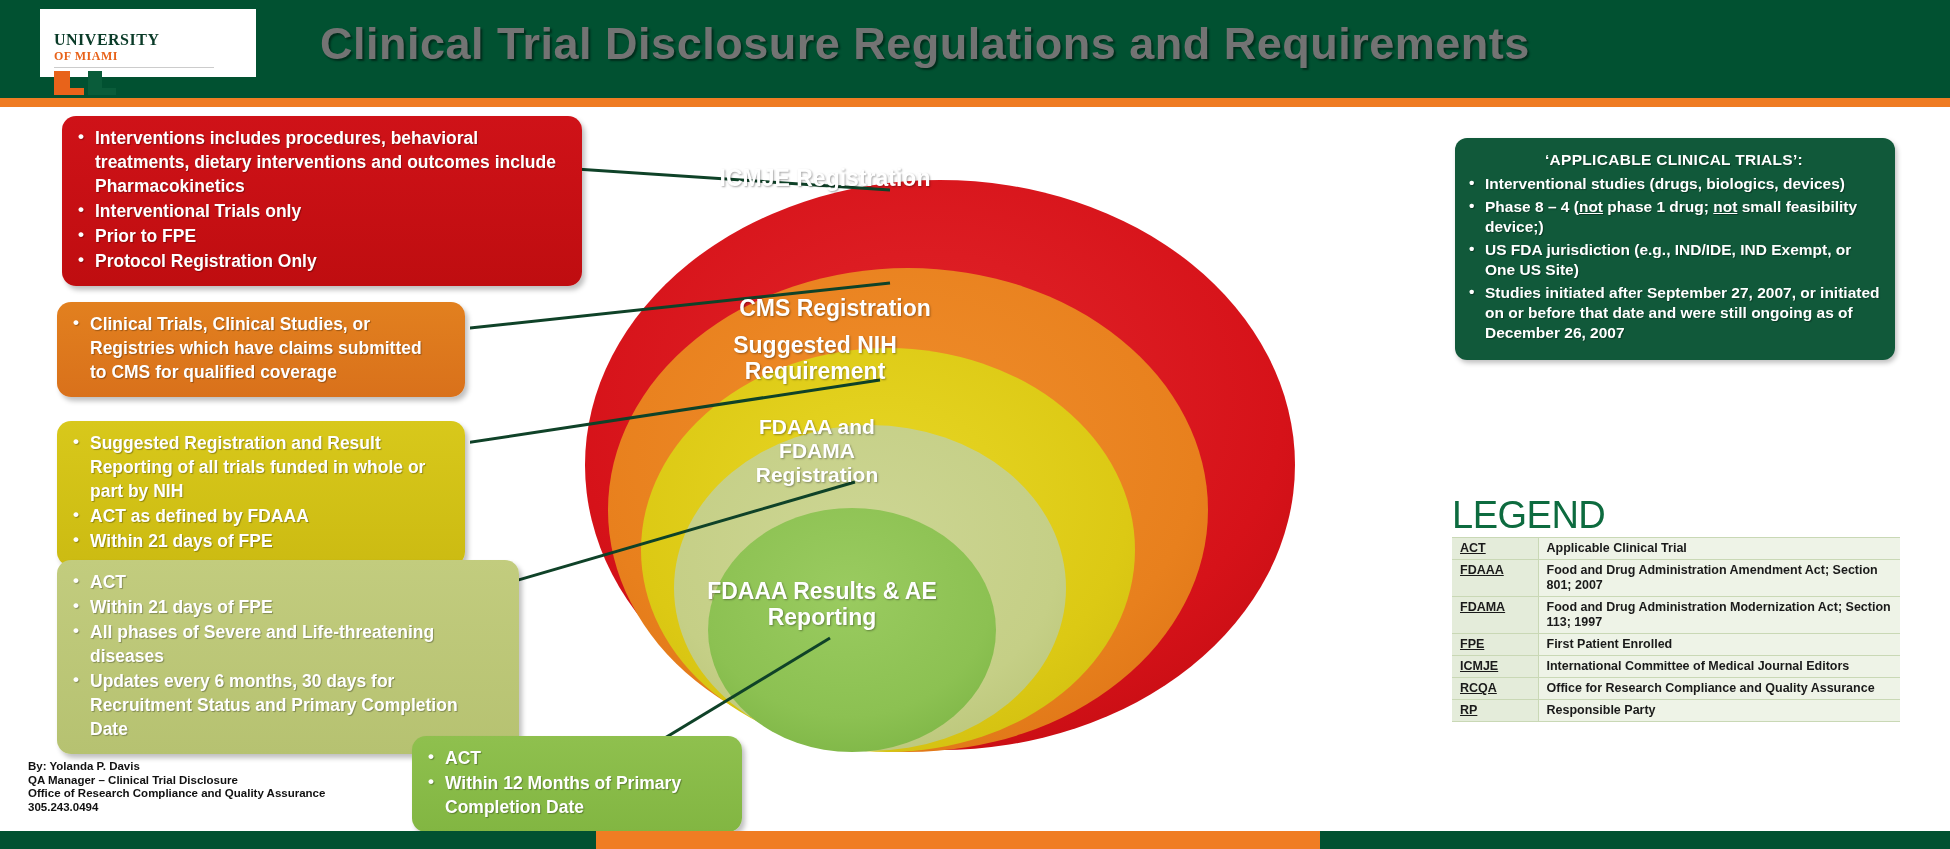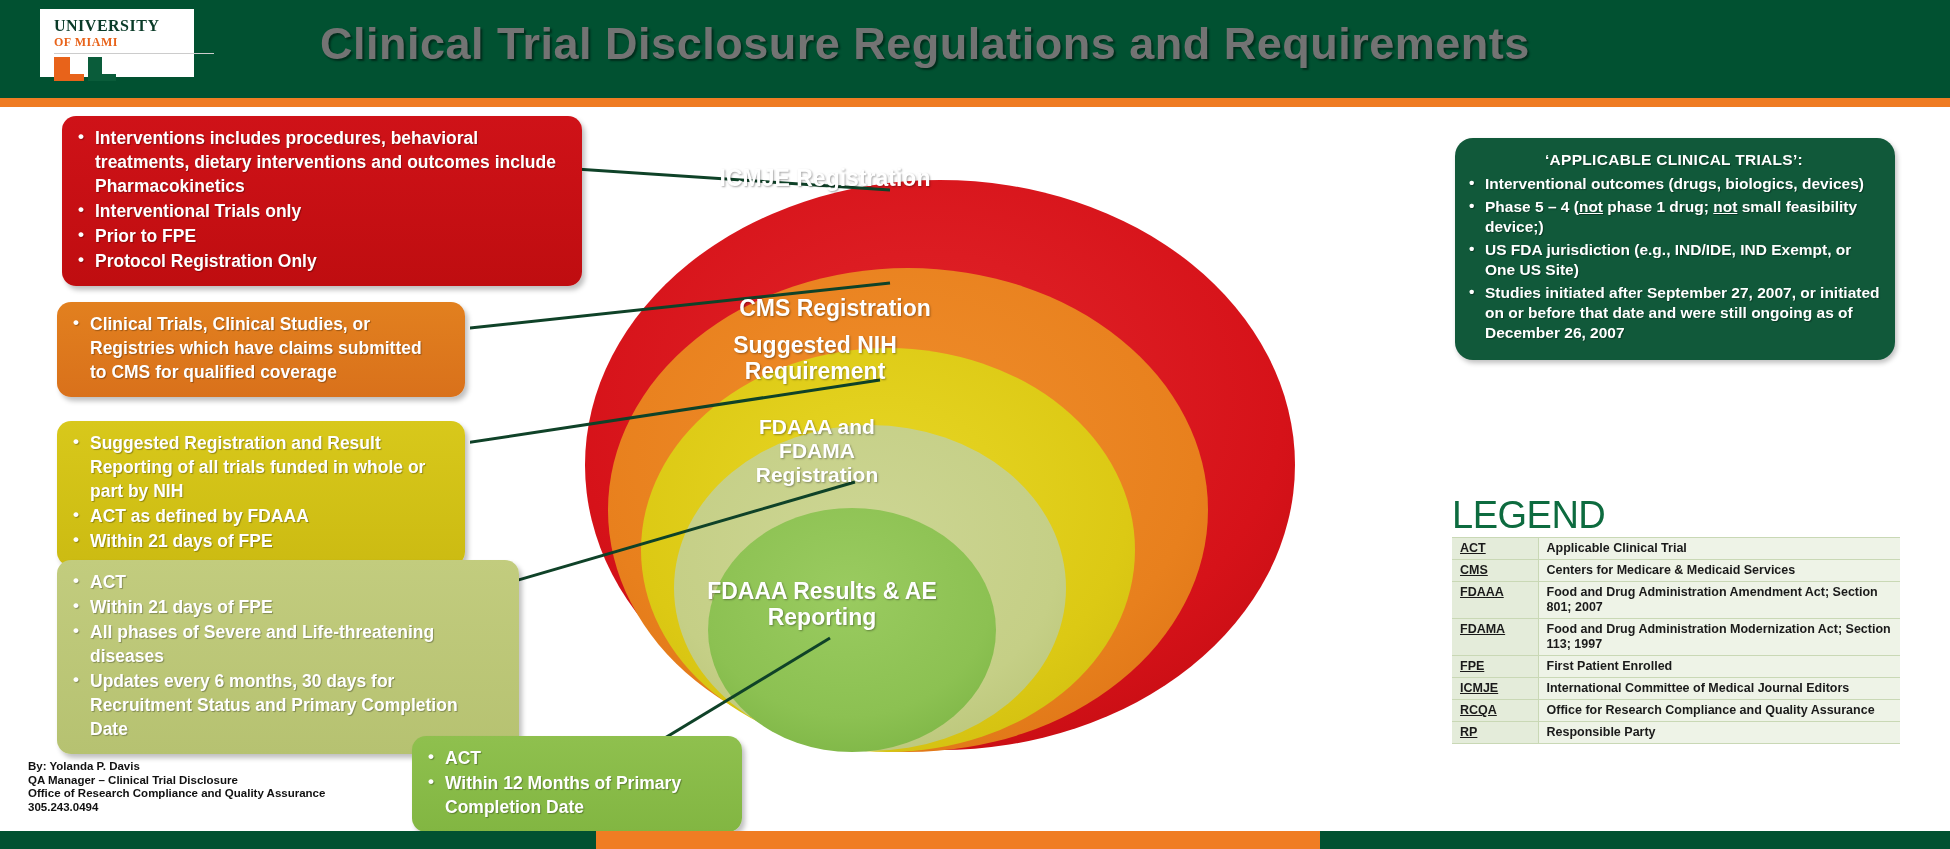--- a/index.html
+++ b/index.html
@@ -14,23 +14,23 @@
   
   #header-bar {
     position: absolute; left: 0; top: 0; width: 1950px; height: 98px;
     background: #015131;
   }
   #header-accent {
     position: absolute; left: 0; top: 98px; width: 1950px; height: 9px;
     background: #ef7c23;
   }
   #logo-box {
-    position: absolute; left: 40px; top: 9px; width: 154px; height: 68px;
+    position: absolute; left: 40px; top: 9px; width: 216px; height: 68px;
     background: #ffffff; border: 2px solid #ffffff;
-    padding: 6px 8px 4px 12px;
+    padding: 20px 8px 4px 12px;
   }
   .logo-uni {
     font-family: "Liberation Serif", serif;
     font-weight: bold; font-size: 16px; letter-spacing: 0.5px;
     color: #0a3b28; line-height: 17px;
   }
   .logo-miami {
     font-family: "Liberation Serif", serif;
     font-weight: bold; font-size: 12px; letter-spacing: 0.5px;
     color: #e8631a; line-height: 17px;
@@ -106,21 +106,21 @@
   }
   #label-icmje { left: 190px; top: 55px; width: 330px; font-size: 23px; }
   #label-cms   { left: 205px; top: 148px; width: 320px; font-size: 23px; margin-top: 37px; }
   #label-nih   { left: 215px; top: 222px; width: 260px; font-size: 23px; }
   #label-fdaaa-reg { left: 252px; top: 305px; width: 190px; font-size: 21px; }
   #label-fdaaa-res { left: 222px; top: 468px; width: 260px; font-size: 23px; }
 
   
   #act-box {
     position: absolute; left: 1455px; top: 138px; width: 440px;
-    background: #11593a; border-radius: 18px;
+    background: #11593a; border-radius: 12px;
     padding: 12px 14px 14px 12px;
     color: #ffffff; font-weight: bold; font-size: 15.5px; line-height: 20px;
     box-shadow: 2px 3px 5px rgba(0,0,0,0.25);
     text-shadow: 1px 1px 1px rgba(0,0,0,0.35);
   }
   #act-box .act-title { text-align: center; margin-bottom: 4px; letter-spacing: 0.3px; }
   #act-box ul { list-style: none; }
   #act-box li { position: relative; padding-left: 18px; margin-bottom: 3px; }
   #act-box li:before { content: "\2022"; position: absolute; left: 2px; top: -1px; }
   .u { text-decoration: underline; }
@@ -260,40 +260,36 @@
 <div id="author-credit">
   <div>By: Yolanda P. Davis</div>
   <div>QA Manager – Clinical Trial Disclosure</div>
   <div>Office of Research Compliance and Quality Assurance</div>
   <div>305.243.0494</div>
 </div>
 
 <div id="act-box">
   <div class="act-title">‘APPLICABLE CLINICAL TRIALS’:</div>
   <ul>
-    <li>Interventional outcomes (drugs, biologics, devices)</li>
-    <li><span>Phase 5 – 4 (</span><span class="u">not</span><span> phase 1 drug; </span><span class="u">not</span><span> small feasibility device;)</span></li>
+    <li>Interventional studies (drugs, biologics, devices)</li>
+    <li><span>Phase 8 – 4 (</span><span class="u">not</span><span> phase 1 drug; </span><span class="u">not</span><span> small feasibility device;)</span></li>
     <li>US FDA jurisdiction (e.g., IND/IDE, IND Exempt, or One US Site)</li>
     <li>Studies initiated after September 27, 2007, or initiated on or before that date and were still ongoing as of December 26, 2007</li>
   </ul>
 </div>
 
 <div id="legend">
   <div id="legend-title">LEGEND</div>
   <table id="legend-table">
     <tbody>
       <tr>
         <td class="term"><span>ACT</span></td>
         <td class="def">Applicable Clinical Trial</td>
       </tr>
       <tr>
-        <td class="term"><span>CMS</span></td>
-        <td class="def">Centers for Medicare &amp; Medicaid Services</td>
-      </tr>
-      <tr>
         <td class="term"><span>FDAAA</span></td>
         <td class="def">Food and Drug Administration Amendment Act; Section 801; 2007</td>
       </tr>
       <tr>
         <td class="term"><span>FDAMA</span></td>
         <td class="def">Food and Drug Administration Modernization Act; Section 113; 1997</td>
       </tr>
       <tr>
         <td class="term"><span>FPE</span></td>
         <td class="def">First Patient Enrolled</td>

